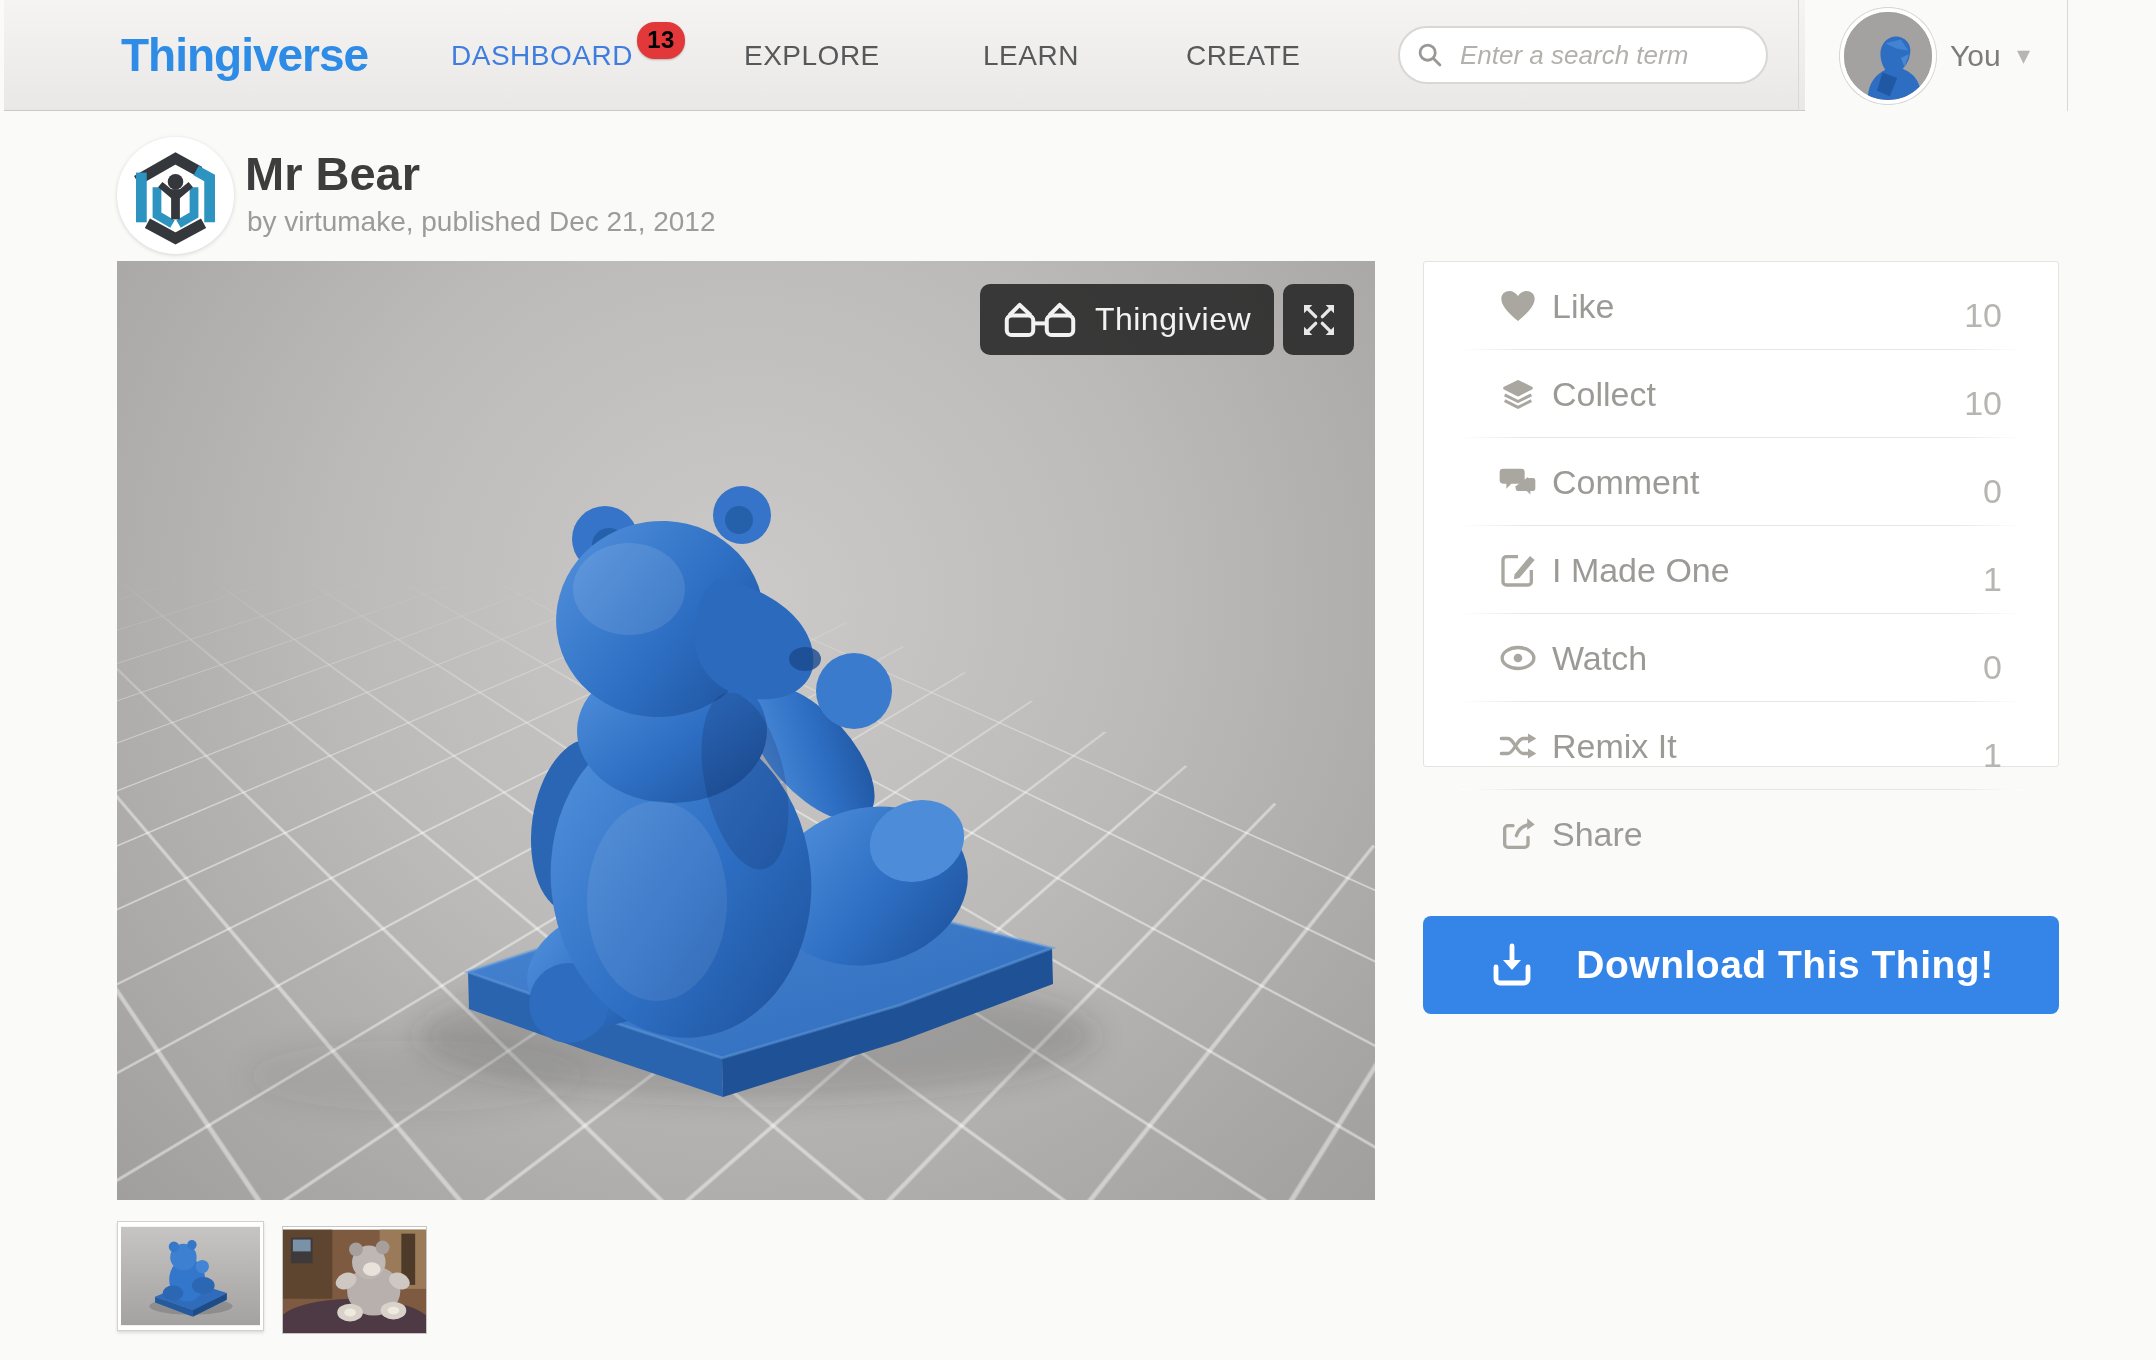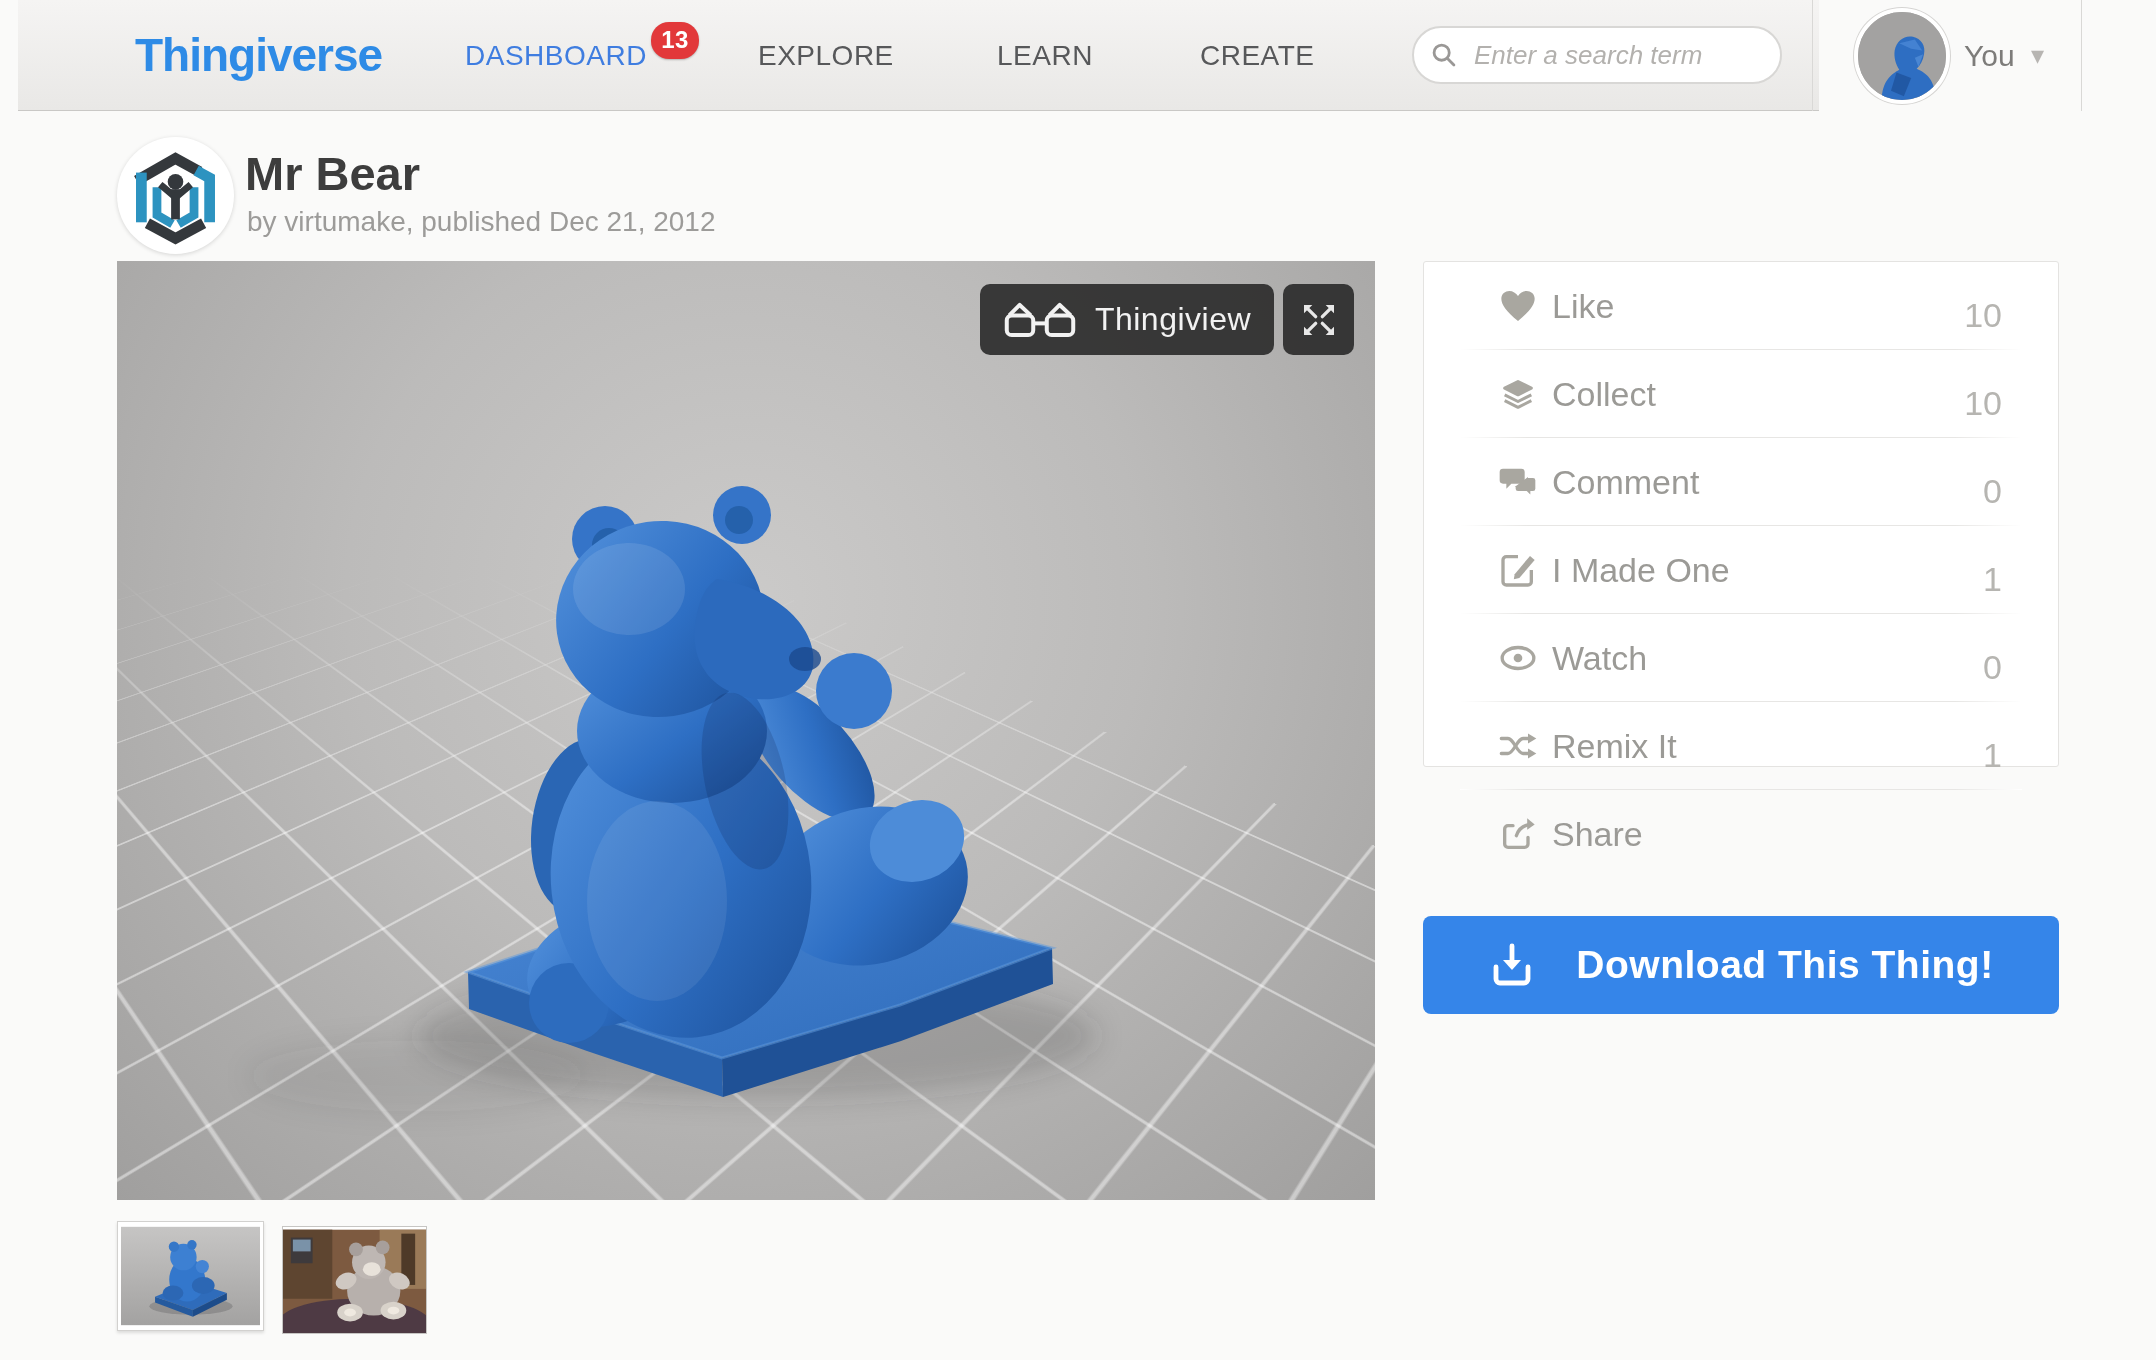--- a/index.html
+++ b/index.html
@@ -1,30 +1,30 @@
 <!DOCTYPE html>
 <html><head>
 <meta charset="utf-8">
 <style>
   * { margin:0; padding:0; box-sizing:border-box; }
   html,body { width:2156px; height:1360px; background:#fafaf9; font-family:"Liberation Sans", sans-serif; overflow:hidden; position:relative; }
 
   
-  .nav { position:absolute; left:18px; top:0; width:1801px; height:111px;
+  .nav { position:absolute; left:4px; top:0; width:1801px; height:111px;
          background:linear-gradient(#f5f4f3,#e9e8e6); border-bottom:1px solid #c9c8c6; }
   .logo { position:absolute; left:117px; top:0; line-height:111px; font-size:46px; font-weight:800;
           letter-spacing:-1px; color:#2e8be6; cursor:pointer; }
   .nav-item { position:absolute; top:0; line-height:111px; font-size:28px; color:#57585a; letter-spacing:.5px; cursor:pointer; }
   .nav-item.active { color:#3f7de0; }
   .nav-dashboard { left:447px; }
   .nav-explore { left:740px; }
   .nav-learn { left:979px; }
   .nav-create { left:1182px; }
   .nav-badge { position:absolute; top:22px; right:-52px; line-height:normal;
-               background:#e2383a; color:#ffffff; font-size:24px; font-weight:bold;
+               background:#e2383a; color:#000000; font-size:24px; font-weight:bold;
                padding:4px 10px 5px; border-radius:18px; box-shadow:0 1px 2px rgba(0,0,0,.25); }
   .search-wrap { position:absolute; left:1394px; top:26px; width:370px; height:58px; }
   .search-input { width:100%; height:100%; border:2px solid #d8d7d5; border-radius:29px; background:#fff;
                   padding:0 20px 0 60px; font-size:26px; color:#555; outline:none; font-family:"Liberation Sans",sans-serif; }
   .search-input::placeholder { font-style:italic; color:#b3b1ae; }
   .search-icon { position:absolute; left:18px; top:15px; width:28px; height:28px; color:#9a9896; pointer-events:none; }
   .nav-sep { position:absolute; top:0; width:1px; height:111px; background:#d9d8d6; }
   .sep-1 { left:1794px; } .sep-2 { left:2063px; }
   .avatar { position:absolute; left:1836px; top:8px; width:96px; height:96px; border-radius:50%;
             border:4px solid #fff; box-shadow:0 0 0 1px #d5d4d2; overflow:hidden; cursor:pointer; background:#a3a2a1; }

